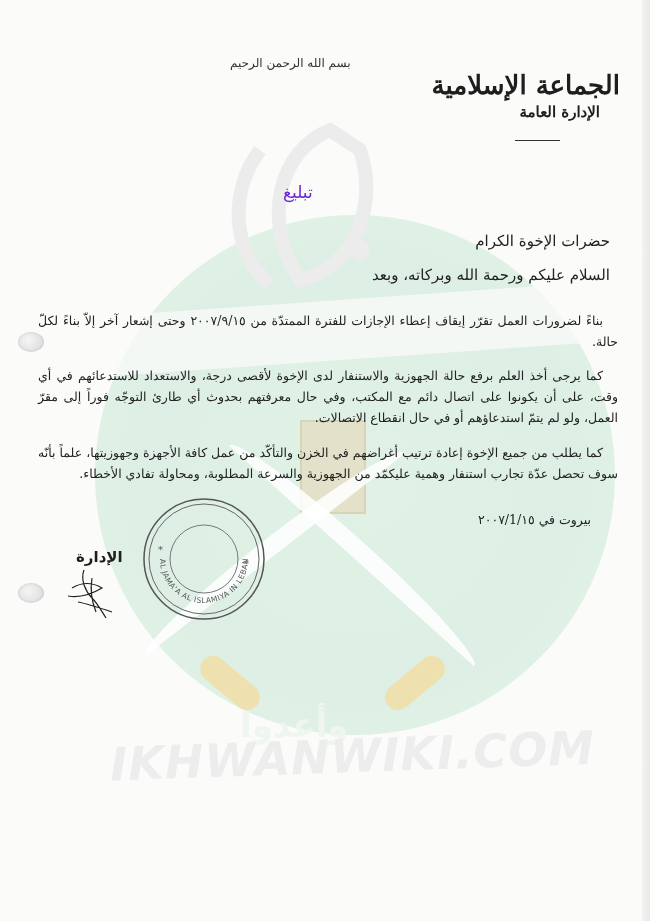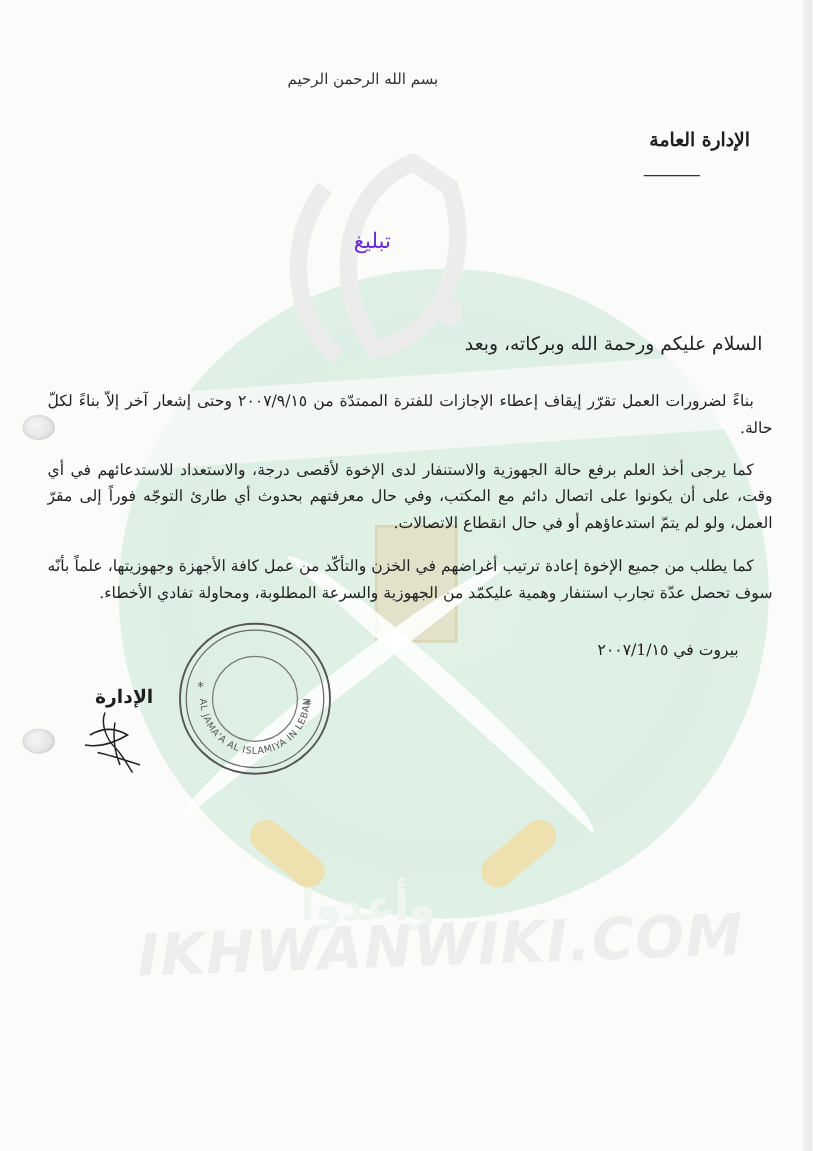--- a/index.html
+++ b/index.html
@@ -115,24 +115,26 @@
   <div class="wm-light-band"></div>
   <div class="wm-book"></div>
   <div class="wm-sword s1"></div>
   <div class="wm-sword s2"></div>
   <div class="wm-hilt h1"></div>
   <div class="wm-hilt h2"></div>
   <div class="wm-arabic-motto">وأعدوا</div>
   <div class="wm-site">IKHWANWIKI.COM</div>
 
   <div class="basmala">بسم الله الرحمن الرحيم</div>
+  <div class="org-name">الجماعة الإسلامية</div>
   <div class="org-dept">الإدارة العامة</div>
   <div class="header-rule"></div>
 
   <div class="doc-title">تبليغ</div>
+  <div class="greeting">حضرات الإخوة الكرام</div>
   <div class="salutation">السلام عليكم ورحمة الله وبركاته، وبعد</div>
 
   <p class="body-para p1">بناءً لضرورات العمل تقرّر إيقاف إعطاء الإجازات للفترة الممتدّة من ٢٠٠٧/٩/١٥ وحتى إشعار آخر إلاّ بناءً لكلّ حالة.</p>
   <p class="body-para p2">كما يرجى أخذ العلم برفع حالة الجهوزية والاستنفار لدى الإخوة لأقصى درجة، والاستعداد للاستدعائهم في أي وقت، على أن يكونوا على اتصال دائم مع المكتب، وفي حال معرفتهم بحدوث أي طارئ التوجّه فوراً إلى مقرّ العمل، ولو لم يتمّ استدعاؤهم أو في حال انقطاع الاتصالات.</p>
   <p class="body-para p3">كما يطلب من جميع الإخوة إعادة ترتيب أغراضهم في الخزن والتأكّد من عمل كافة الأجهزة وجهوزيتها، علماً بأنّه سوف تحصل عدّة تجارب استنفار وهمية عليكمّد من الجهوزية والسرعة المطلوبة، ومحاولة تفادي الأخطاء.</p>
 
   <div class="place-date">بيروت في ٢٠٠٧/1/١٥</div>
 
   <svg class="stamp" viewBox="0 0 128 128">
     <defs>

